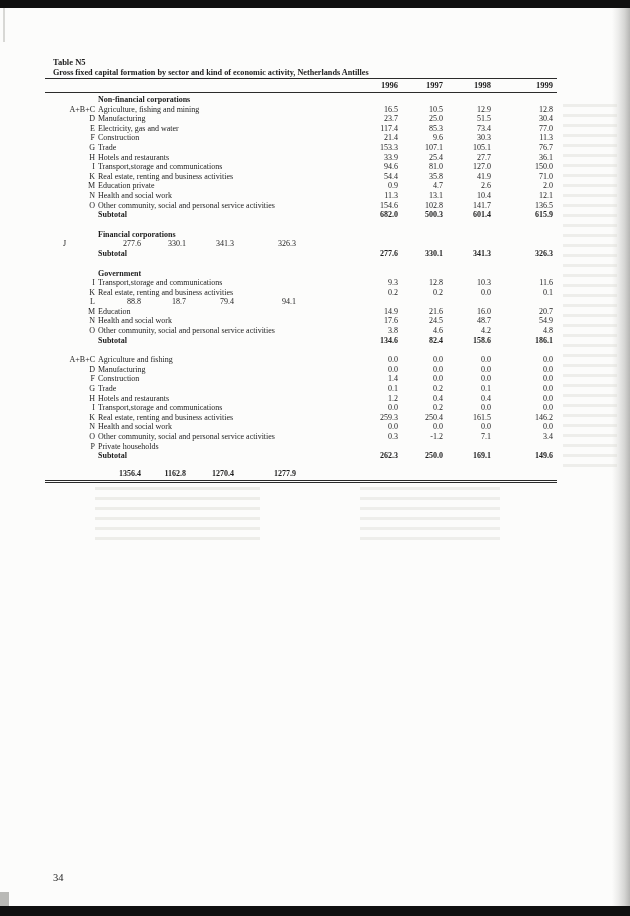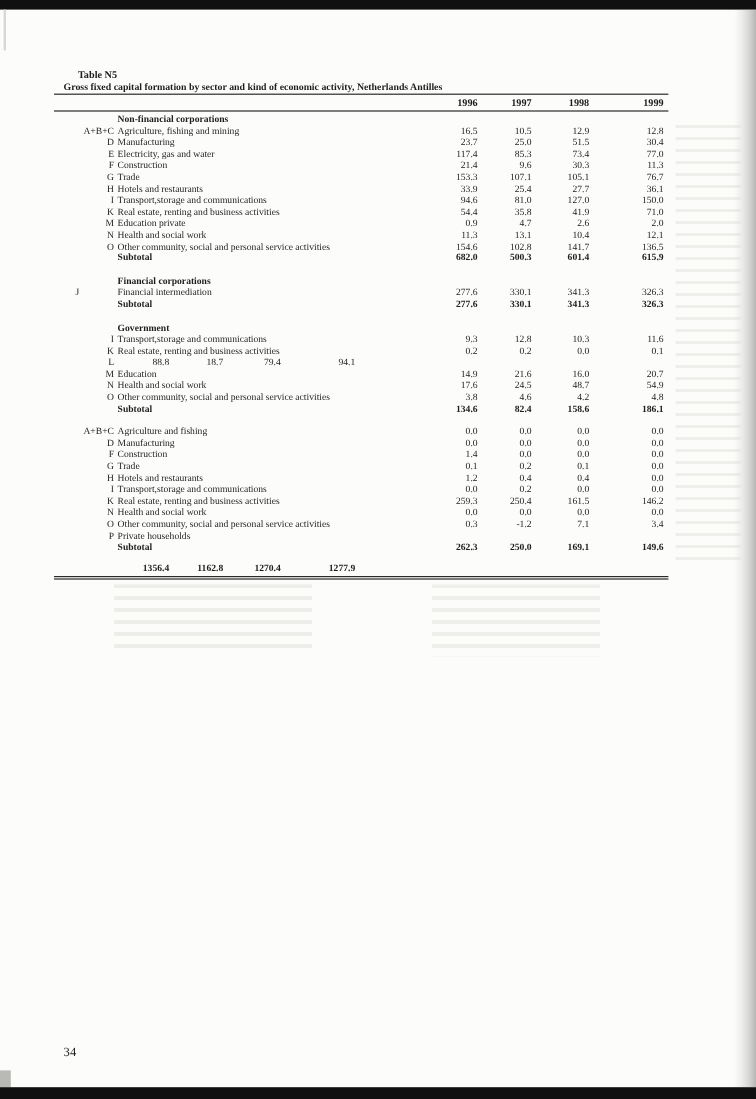--- a/index.html
+++ b/index.html
@@ -6,21 +6,21 @@
   .page{position:relative;width:630px;height:916px;background:#fcfcfb;overflow:hidden;
         font-family:"Liberation Serif","DejaVu Serif",serif;color:#1d1d1d;}
   .scan-bar{position:absolute;left:0;width:630px;background:#101010;}
   .scan-bar.top{top:0;height:8px;}
   .scan-bar.bottom{top:906px;height:10px;}
   .edge-shadow{position:absolute;top:8px;right:0;width:18px;height:898px;
         background:linear-gradient(to right,rgba(0,0,0,0) 0%,rgba(120,120,116,.12) 35%,rgba(110,110,106,.28) 70%,rgba(95,95,92,.45) 100%);}
   .left-streak{position:absolute;left:3px;top:8px;width:2px;height:34px;background:#d8d8d5;}
   .corner-artifact{position:absolute;left:0;top:892px;width:9px;height:14px;background:#b9b9b6;}
   .content{position:absolute;left:45px;top:58px;width:512px;}
-  .tbl-label{font-weight:bold;font-size:8.5px;line-height:9.5px;padding-left:8px;margin-left:12px;}
+  .tbl-label{font-weight:bold;font-size:8.5px;line-height:9.5px;padding-left:8px;}
   .tbl-title{font-weight:bold;font-size:8.2px;line-height:9.5px;padding-left:8px;
         border-bottom:1px solid #2b2b2b;padding-bottom:1px;}
   .trow{display:flex;align-items:baseline;font-size:8px;line-height:9.6px;padding-right:4px;}
   .year-row{font-weight:bold;font-size:8.5px;line-height:12px;border-bottom:1px solid #2b2b2b;padding-bottom:1px;}
   .bold{font-weight:bold;}
   .code{width:50px;text-align:right;flex:none;white-space:nowrap;}
   .code-left{text-align:left;padding-left:18px;box-sizing:border-box;}
   .lbl{flex:1;padding-left:3px;white-space:nowrap;overflow:hidden;}
   .num{flex:none;text-align:right;white-space:nowrap;}
   .c0{width:46px;}.c1{width:45px;}.c2{width:48px;}.c3{width:62px;}
@@ -170,21 +170,20 @@
           <div class="trow bold">
             <div class="code"></div>
             <div class="lbl">Financial corporations</div>
             <div class="num c0"></div>
             <div class="num c1"></div>
             <div class="num c2"></div>
             <div class="num c3"></div>
           </div>
           <div class="trow">
             <div class="code code-left">J</div>
-            <div class="lbl">Financial intermediation</div>
             <div class="num c0">277.6</div>
             <div class="num c1">330.1</div>
             <div class="num c2">341.3</div>
             <div class="num c3">326.3</div>
           </div>
           <div class="trow bold">
             <div class="code"></div>
             <div class="lbl">Subtotal</div>
             <div class="num c0">277.6</div>
             <div class="num c1">330.1</div>

